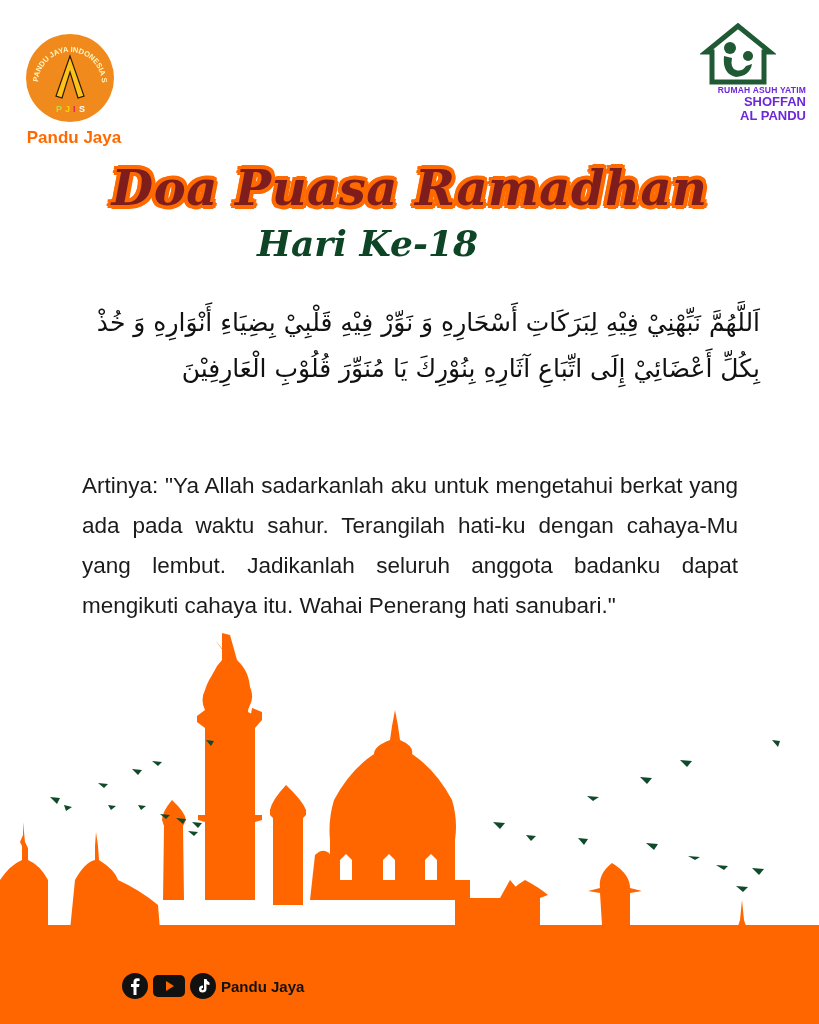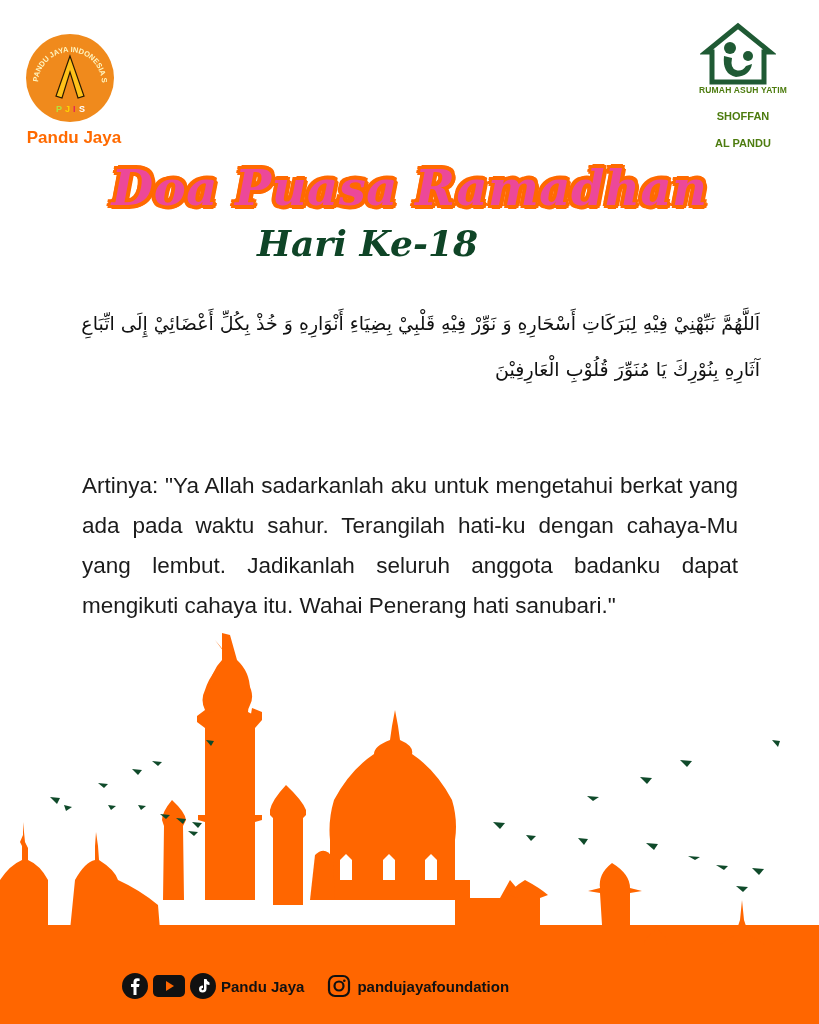--- a/index.html
+++ b/index.html
@@ -5,35 +5,35 @@
   html, body { margin: 0; padding: 0; }
   body { width: 819px; height: 1024px; background: #ffffff; position: relative; overflow: hidden; font-family: "DejaVu Sans", sans-serif; }
   .abs { position: absolute; }
 
   
   .logo-left { left: 24px; top: 32px; width: 92px; height: 92px; }
   .brand-left { left: 14px; top: 128px; width: 120px; text-align: center; font-family: "Liberation Sans", sans-serif; font-weight: 700; font-size: 17px; color: #ff6a00; }
 
   
   .logo-right { left: 700px; top: 22px; width: 76px; height: 64px; }
-  .brand-right { left: 680px; top: 86px; width: 126px; text-align: center; color: #4d7c0f; font-family: "Liberation Sans", sans-serif; font-weight: 700; line-height: 1.05; }
+  .brand-right { left: 680px; top: 86px; width: 126px; text-align: right; color: #6d28d9; font-family: "Liberation Sans", sans-serif; font-weight: 700; line-height: 1.05; }
   .brand-right .small { font-size: 8.5px; font-weight: 600; letter-spacing: 0.2px; }
-  .brand-right .big { font-size: 11px; margin-top: 16px; }
+  .brand-right .big { font-size: 13px; }
 
   
-  .title { left: 0; top: 160px; width: 819px; text-align: center; font-family: "DejaVu Serif", serif; font-style: italic; font-weight: 700; font-size: 48px; color: #ec4899;
+  .title { left: 0; top: 160px; width: 819px; text-align: center; font-family: "DejaVu Serif", serif; font-style: italic; font-weight: 700; font-size: 48px; color: #7f1d1d;
     -webkit-text-stroke: 0; text-shadow:
       3px 0 0 #ff6a00, -3px 0 0 #ff6a00, 0 3px 0 #ff6a00, 0 -3px 0 #ff6a00,
       2px 2px 0 #ff6a00, -2px -2px 0 #ff6a00, 2px -2px 0 #ff6a00, -2px 2px 0 #ff6a00,
       4px 1px 0 #ff6a00, -4px 1px 0 #ff6a00, 1px 4px 0 #ff6a00, 1px -4px 0 #ff6a00,
       3px 3px 0 #ff6a00, -3px 3px 0 #ff6a00, 3px -3px 0 #ff6a00, -3px -3px 0 #ff6a00; letter-spacing: 0.5px; }
   .subtitle { left: 0; top: 222px; width: 735px; text-align: center; font-family: "DejaVu Serif", serif; font-style: italic; font-weight: 700; font-size: 36px; color: #0f4527; }
 
   
-  .arabic { left: 80px; top: 300px; width: 680px; direction: rtl; text-align: right; font-family: "DejaVu Sans", sans-serif; font-size: 19px; line-height: 46px; color: #111; }
+  .arabic { left: 80px; top: 300px; width: 680px; direction: rtl; text-align: right; font-family: "DejaVu Sans", sans-serif; font-size: 25px; line-height: 46px; color: #111; }
 
   
   .translation { left: 82px; top: 466px; width: 656px; font-family: "Liberation Sans", sans-serif; font-size: 22.5px; line-height: 40px; color: #1b1b1b; text-align: justify; }
 
   
   .skyline { left: 0; top: 620px; width: 819px; height: 404px; }
 
   
   .footer { left: 122px; top: 970px; height: 32px; display: flex; align-items: center; font-family: "Liberation Sans", sans-serif; font-weight: 700; font-size: 15px; color: #111; }
   .footer .grp { display: flex; align-items: center; margin-right: 22px; }
@@ -162,23 +162,13 @@
         </svg>
     </span>
     <span class="icon">
       <svg width="26" height="26" viewBox="0 0 26 26">
           <circle cx="13" cy="13" r="13" fill="#111"></circle>
           <path d="M14,6 L16.5,6 Q17,9 19.5,9.5 L19.5,12 Q17.5,12 16.5,11 L16.5,15.5 Q16.5,19.5 12.5,19.5 Q9,19.5 9,16 Q9,12.5 13,12.5 L13,15 Q11.5,14.8 11.5,16 Q11.5,17.2 12.7,17.2 Q14,17.2 14,15.5 Z" fill="#fff"></path>
         </svg>
     </span>
     <span class="lbl">Pandu Jaya</span>
   </div>
-  <div class="grp">
-    <span class="icon">
-      <svg width="24" height="24" viewBox="0 0 24 24">
-          <rect x="2" y="2" width="20" height="20" rx="6" fill="none" stroke="#111" stroke-width="2.2"></rect>
-          <circle cx="12" cy="12" r="4.5" fill="none" stroke="#111" stroke-width="2.2"></circle>
-          <circle cx="17.3" cy="6.7" r="1.3" fill="#111"></circle>
-        </svg>
-    </span>
-    <span class="lbl">pandujayafoundation</span>
-  </div>
 </div>
 
 </body></html>

